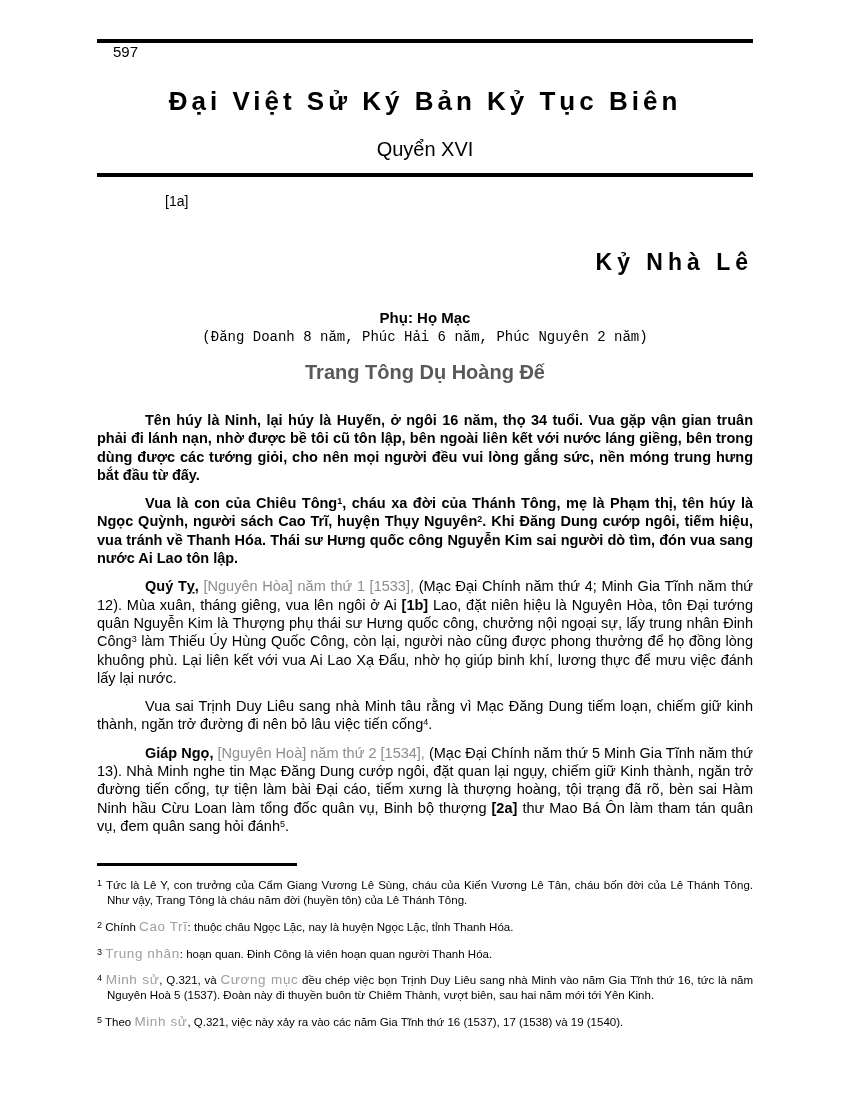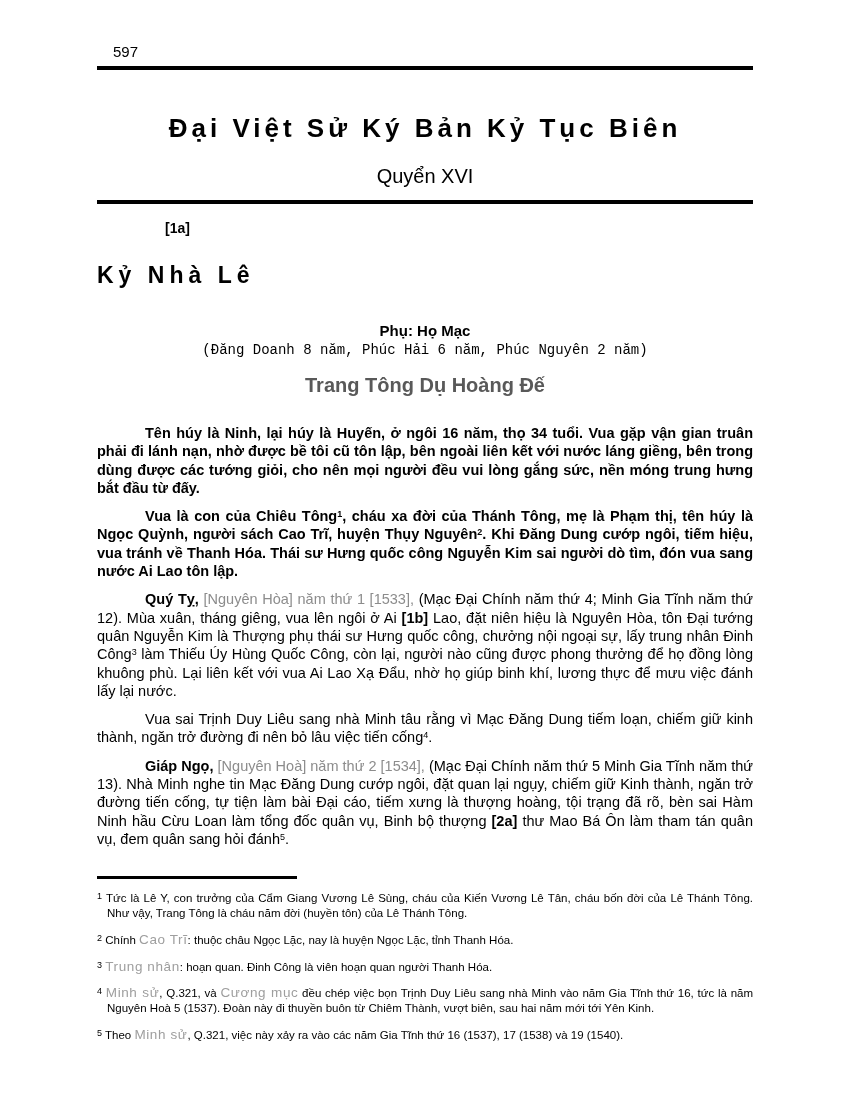--- a/index.html
+++ b/index.html
@@ -2,31 +2,31 @@
 <html style="--heading-gray: #595959; --annotation-gray: #8c8c8c; --term-gray: #9e9e9e;"><head>
 <meta charset="utf-8">
 <style>
   html, body { margin:0; padding:0; background:#ffffff; }
   .page {
     width:850px; height:1100px; background:#ffffff; color:#000;
     font-family:"Liberation Sans", sans-serif;
     position:relative; box-sizing:border-box;
     padding:0 97px; overflow:hidden;
   }
-  .header { position:relative; padding-top:59px; }
+  .header { position:relative; padding-top:32px; }
   .page-number { position:absolute; left:16px; top:43px; font-size:15px; }
   .header-title { text-align:center; font-size:15px; }
   .header-rule { height:4px; background:#000; margin-top:7px; }
 
   .main-title { text-align:center; font-weight:bold; font-size:26px; letter-spacing:4px; margin-top:43px; }
   .volume-title { text-align:center; font-size:20px; margin-top:21px; }
   .title-rule { height:4px; background:#000; margin-top:12px; }
-  .folio-marker { font-weight:bold; font-size:14px; margin:16px 0 0 48px;padding-left:20px; }
+  .folio-marker { font-weight:normal; font-size:14px; margin:16px 0 0 48px;padding-left:20px; }
 
-  .section-heading { text-align:left; font-weight:bold; font-size:23px; letter-spacing:5px; margin-top:26px; }
+  .section-heading { text-align:right; font-weight:bold; font-size:23px; letter-spacing:5px; margin-top:40px; }
   .sub-heading { text-align:center; font-weight:bold; font-size:15px; margin-top:33px; }
   .sub-note { text-align:center; font-size:14px; margin-top:3px;font-family:Liberation Mono, monospace; }
   .emperor-heading { text-align:center; font-weight:bold; font-size:20px; color:var(--heading-gray,#595959); margin-top:16px; }
 
   .body-text { margin-top:27px; }
   .body-paragraph {
     font-size:14.5px; line-height:18.3px; text-align:justify;
     text-indent:48px; margin:0 0 10px 0;
   }
   .seg-plain { }

